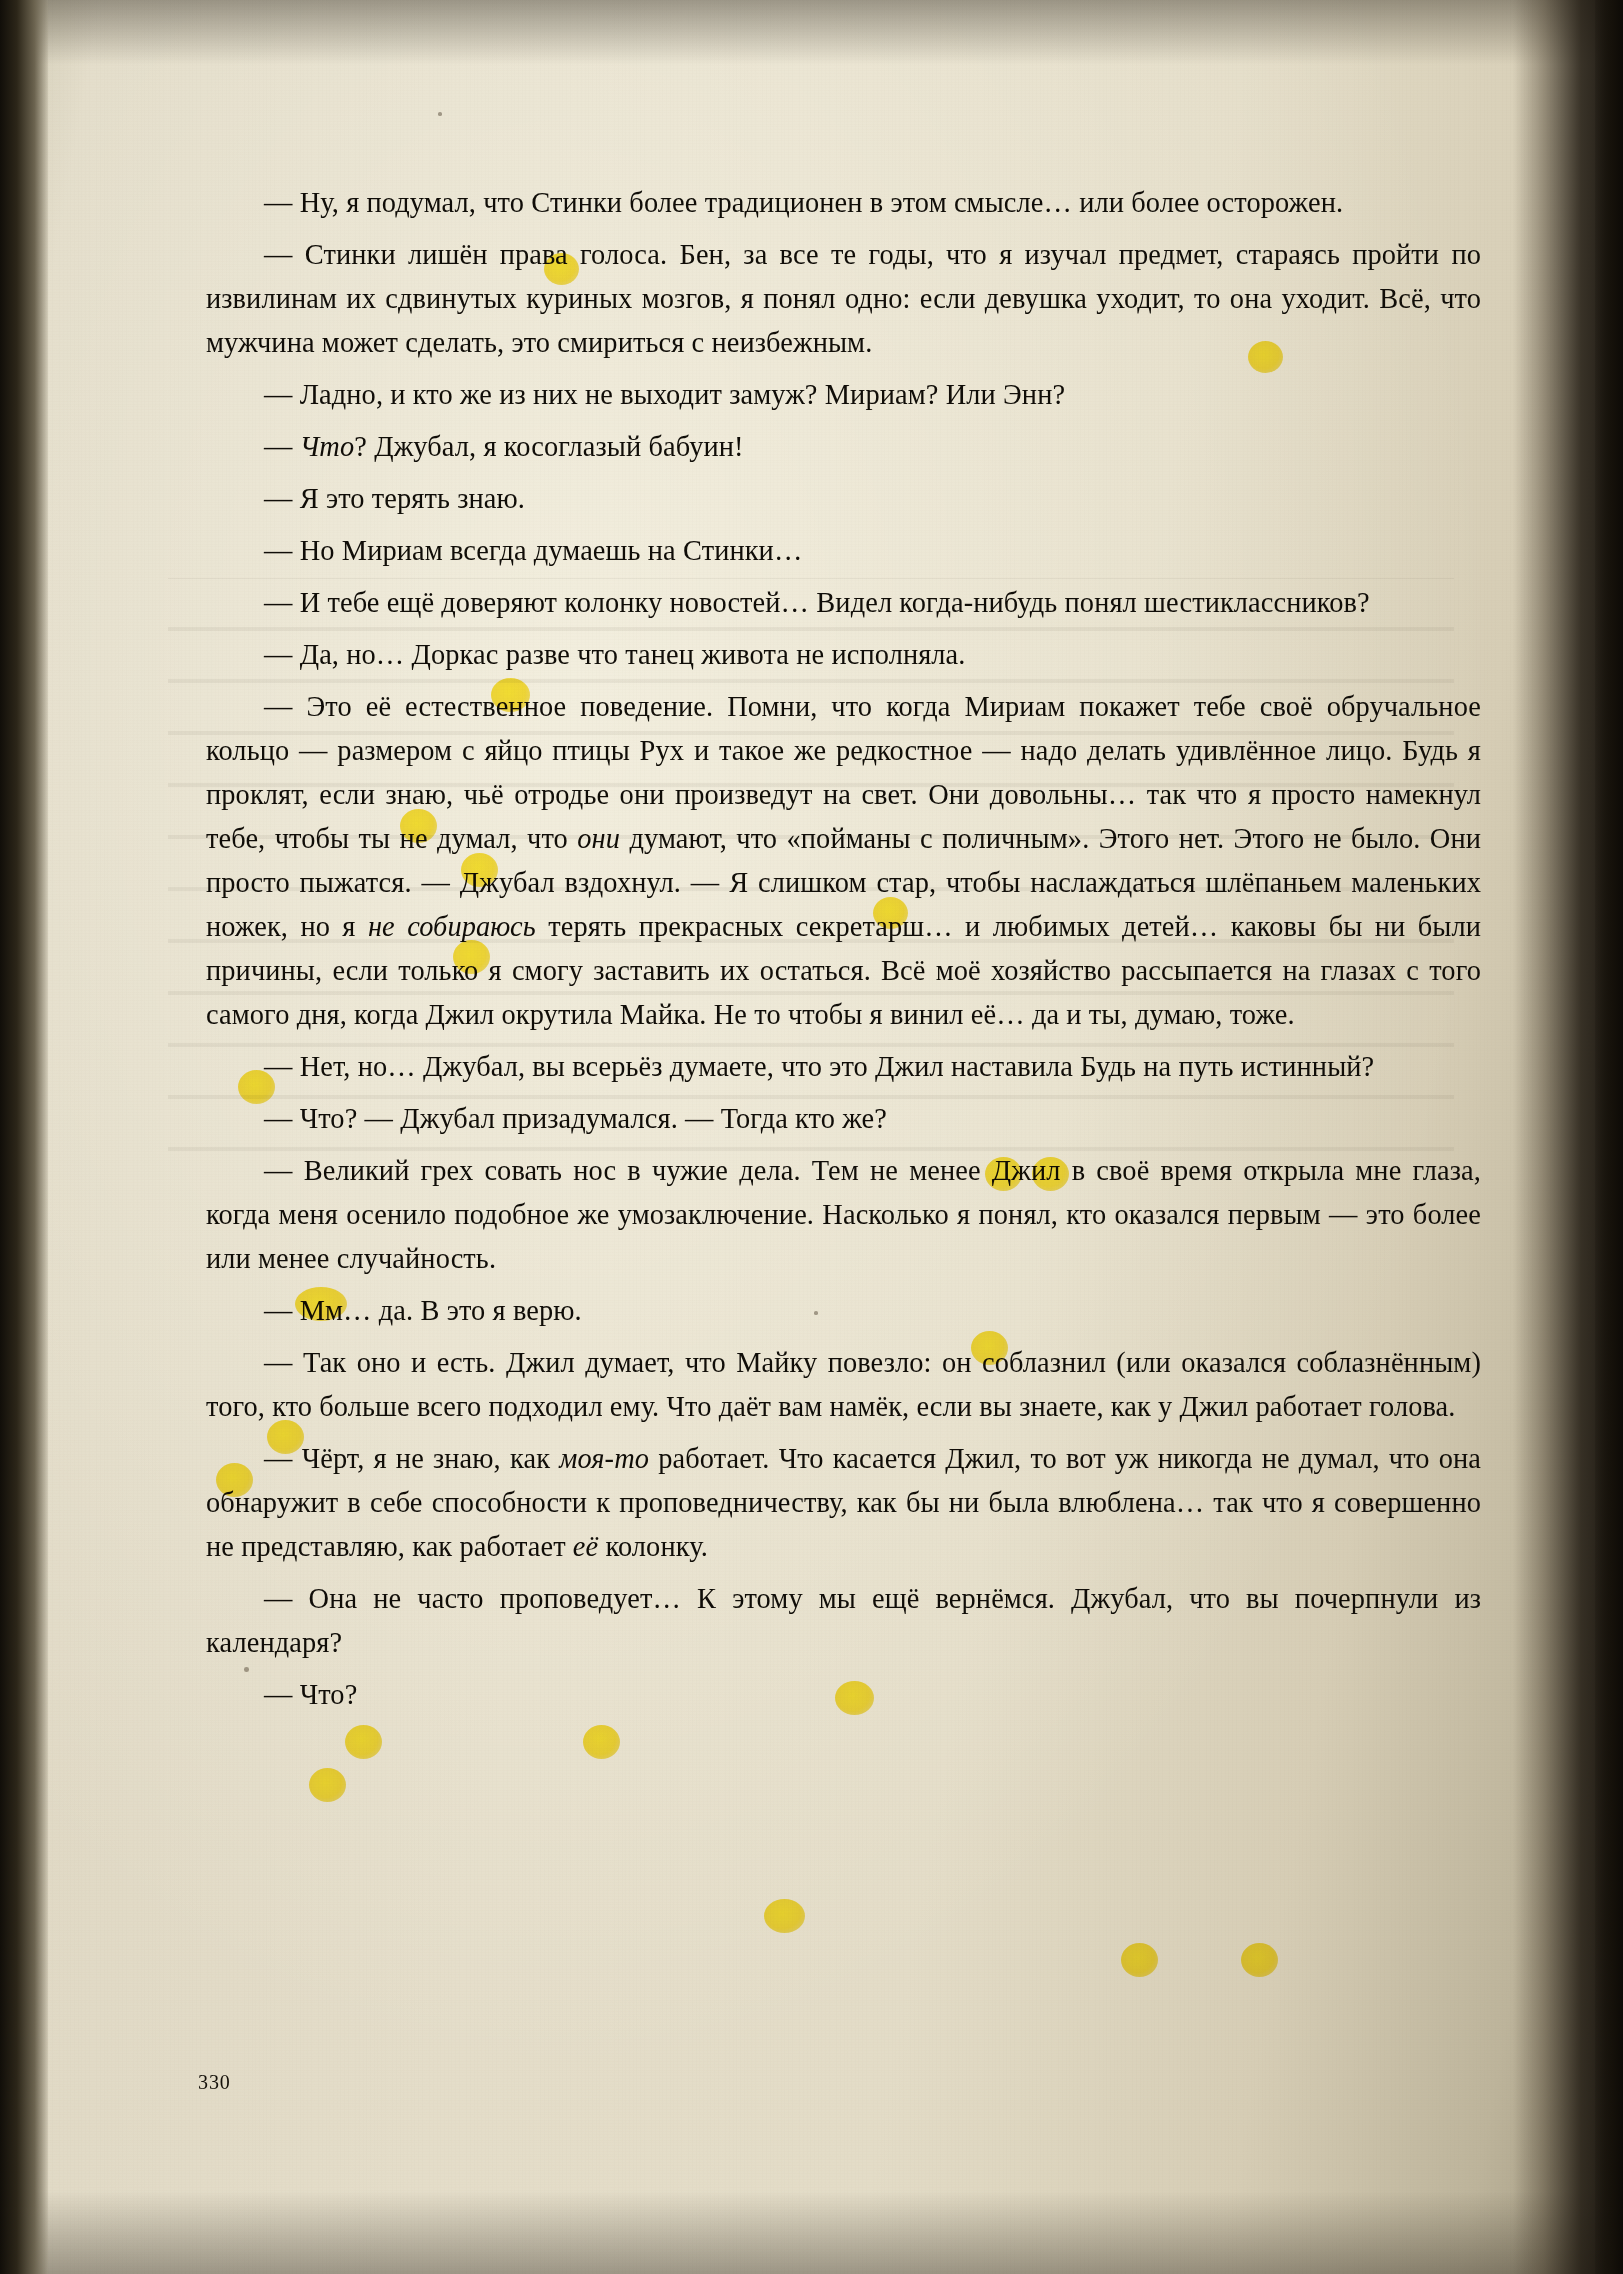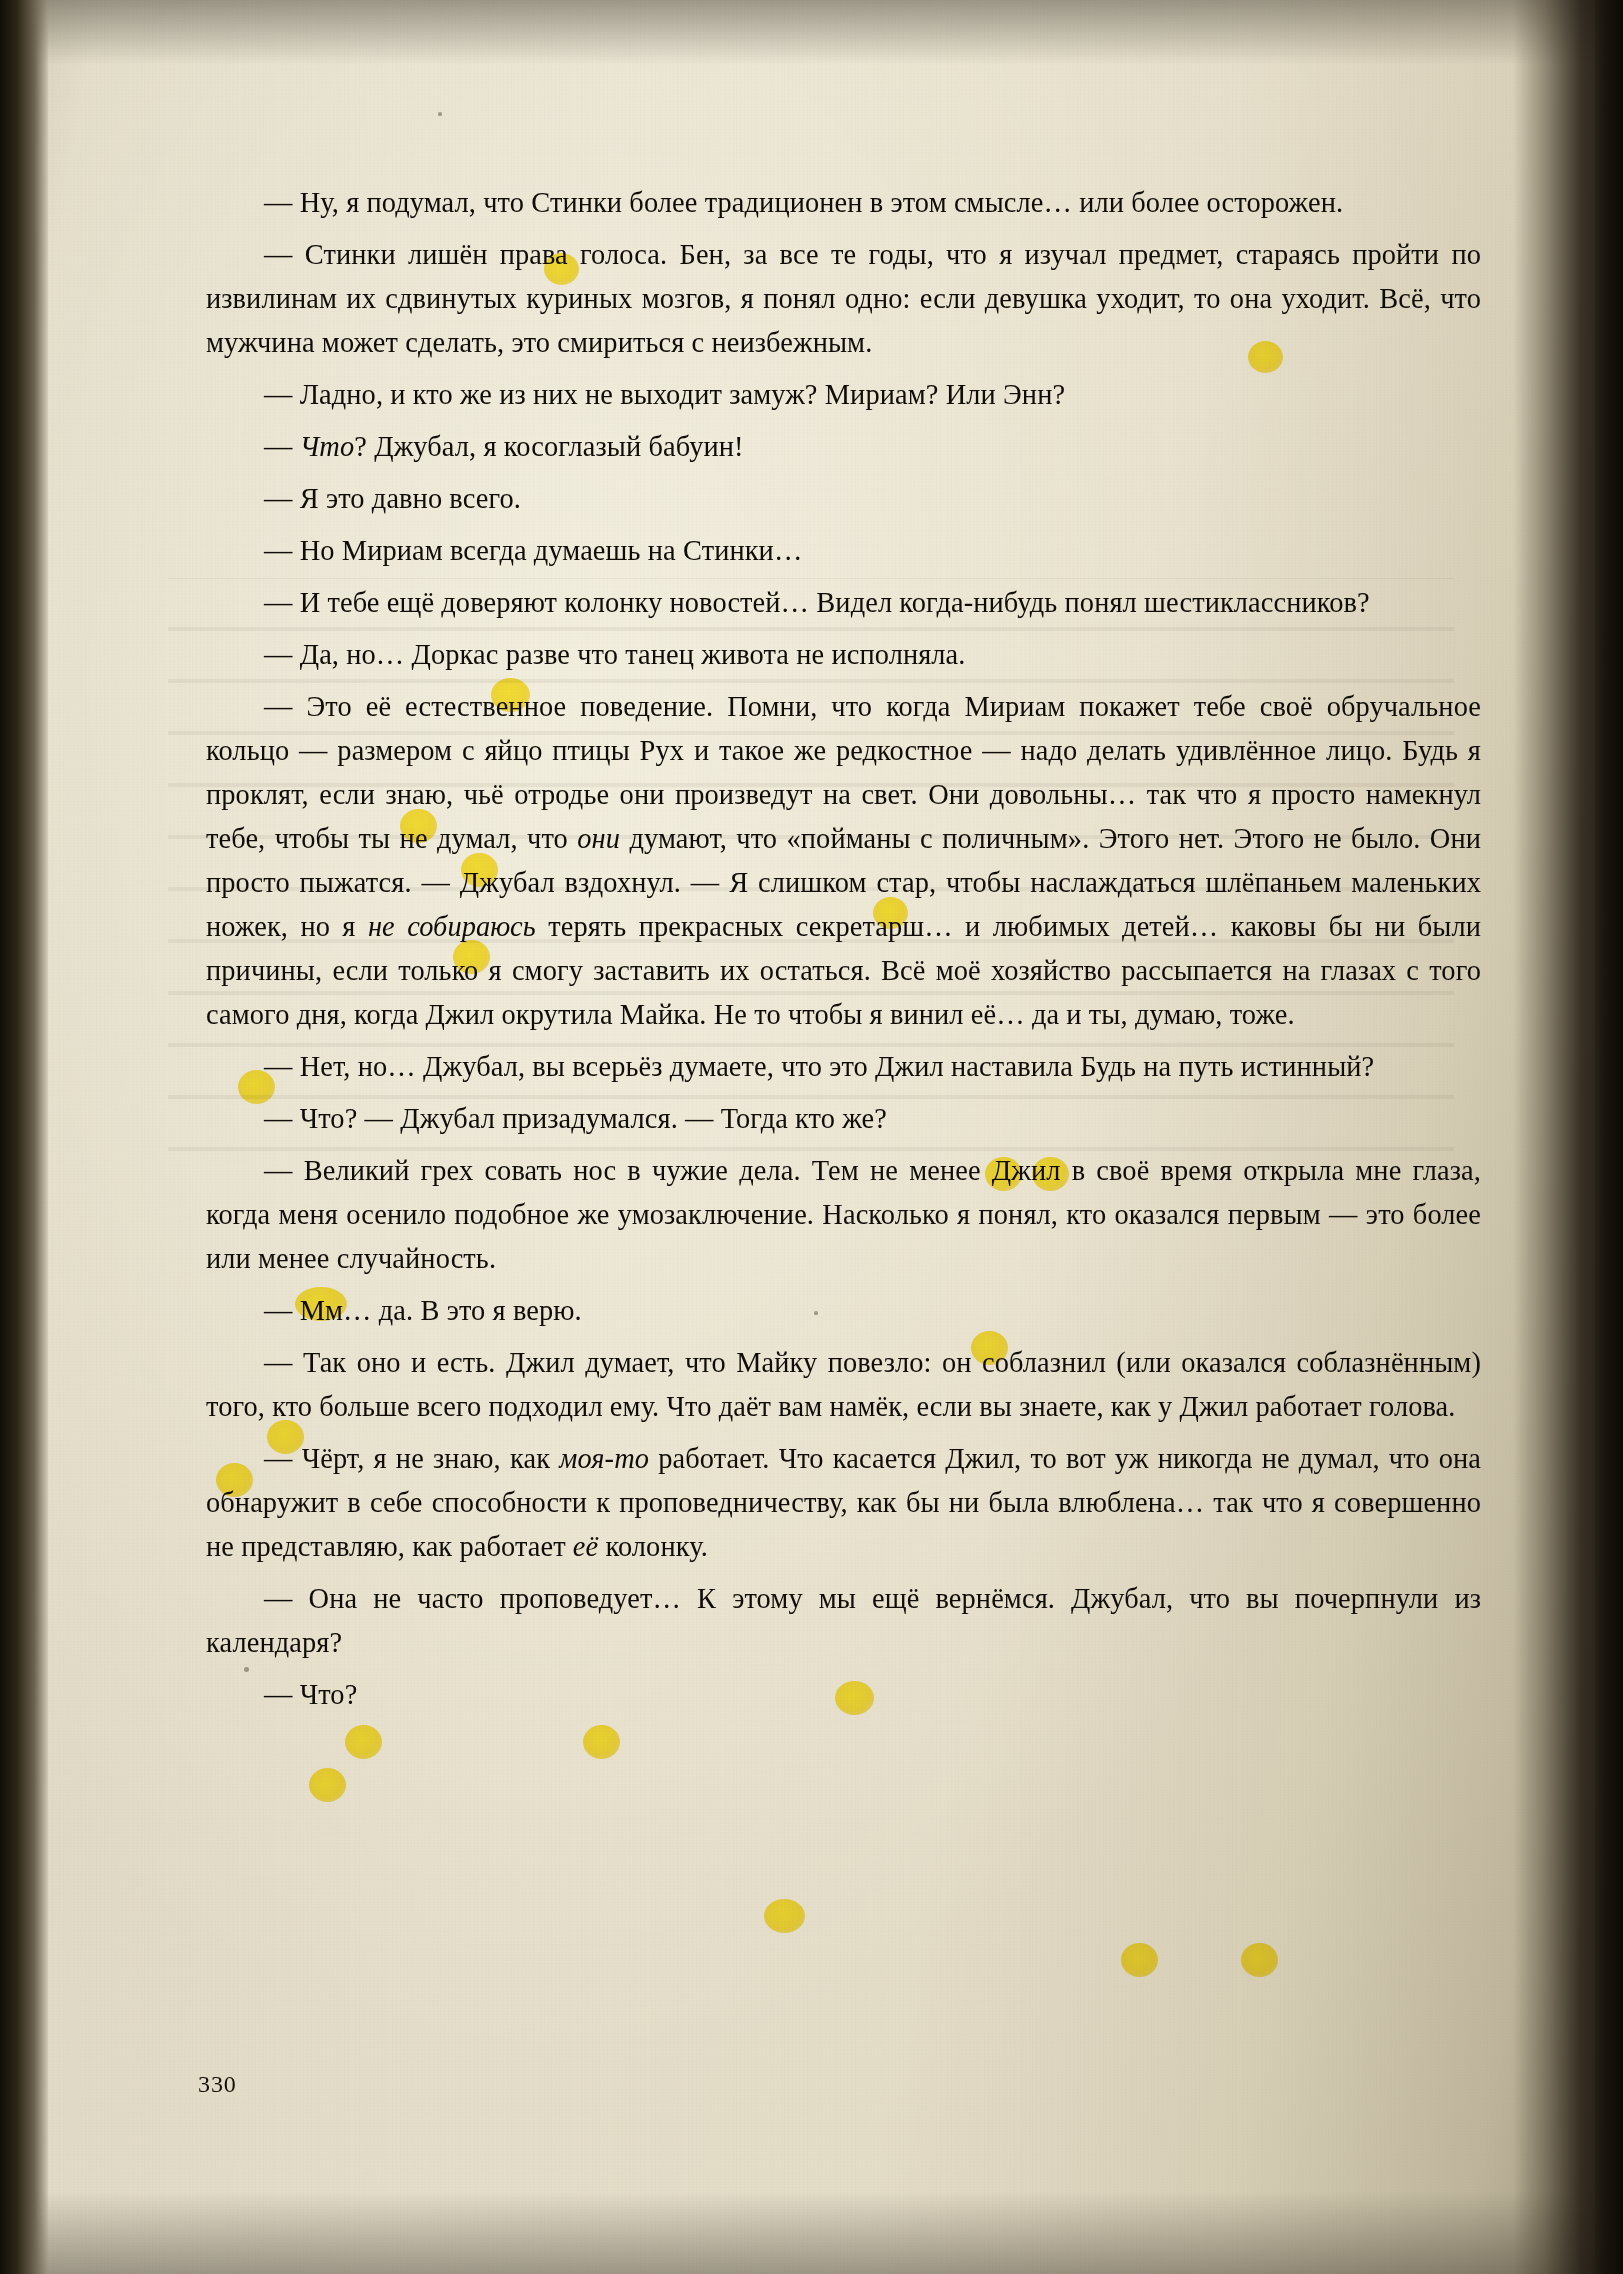--- a/index.html
+++ b/index.html
@@ -101,21 +101,21 @@
     background: radial-gradient(ellipse at 45% 42%, rgba(255,236,40,0.92) 0%, rgba(250,224,30,0.85) 55%, rgba(236,206,18,0.55) 85%, rgba(236,206,18,0.0) 100%);
     mix-blend-mode: multiply;
     pointer-events: none;
   }
 
   
   #page-number {
     position: absolute;
     left: 198px;
     top: 2071px;
-    font-size: 24px;
+    font-size: 20px;
     color: #15110a;
     font-family: "Liberation Serif", serif;
     letter-spacing: 0.9px;
   }
 
   
   .speck {
     position: absolute;
     background: rgba(70,58,40,0.45);
     border-radius: 50%;
@@ -134,21 +134,21 @@
   <div id="gutter-right"></div>
   <div id="gutter-right-edge"></div>
 
   <div id="text-column">
     <p>— Ну, я подумал, что Стинки более традиционен в этом смысле… или более осторожен.</p>
     <p>— Стинки лишён права голоса. Бен, за все те годы, что я изучал предмет, стараясь пройти по извилинам их сдвинутых куриных мозгов, я понял одно: если девушка уходит, то она уходит. Всё, что мужчина может сделать, это смириться с неизбежным.</p>
     <p>— Ладно, и кто же из них не выходит замуж? Мириам? Или Энн?</p>
     <p>
       <span>— </span><em>Что</em><span>? Джубал, я косоглазый бабуин!</span>
     </p>
-    <p>— Я это давно всего.</p>
+    <p>— Я это терять знаю.</p>
     <p>— Но Мириам всегда думаешь на Стинки…</p>
     <p>— И тебе ещё доверяют колонку новостей… Видел когда-нибудь понял шестиклассников?</p>
     <p>— Да, но… Доркас разве что танец живота не исполняла.</p>
     <p>
       <span>— Это её естественное поведение. Помни, что когда Мириам покажет тебе своё обручальное кольцо — размером с яйцо птицы Рух и такое же редкостное — надо делать удивлённое лицо. Будь я проклят, если знаю, чьё отродье они произведут на свет. Они довольны… так что я просто намекнул тебе, чтобы ты не думал, что </span><em>они</em><span> думают, что «пойманы с поличным». Этого нет. Этого не было. Они просто пыжатся. — Джубал вздохнул. — Я слишком стар, чтобы наслаждаться шлёпаньем маленьких ножек, но я </span><em>не собираюсь</em><span> терять прекрасных секретарш… и любимых детей… каковы бы ни были причины, если только я смогу заставить их остаться. Всё моё хозяйство рассыпается на глазах с того самого дня, когда Джил окрутила Майка. Не то чтобы я винил её… да и ты, думаю, тоже.</span>
     </p>
     <p>— Нет, но… Джубал, вы всерьёз думаете, что это Джил наставила Будь на путь истинный?</p>
     <p>— Что? — Джубал призадумался. — Тогда кто же?</p>
     <p>— Великий грех совать нос в чужие дела. Тем не менее Джил в своё время открыла мне глаза, когда меня осенило подобное же умозаключение. Насколько я понял, кто оказался первым — это более или менее случайность.</p>
     <p>— Мм… да. В это я верю.</p>

